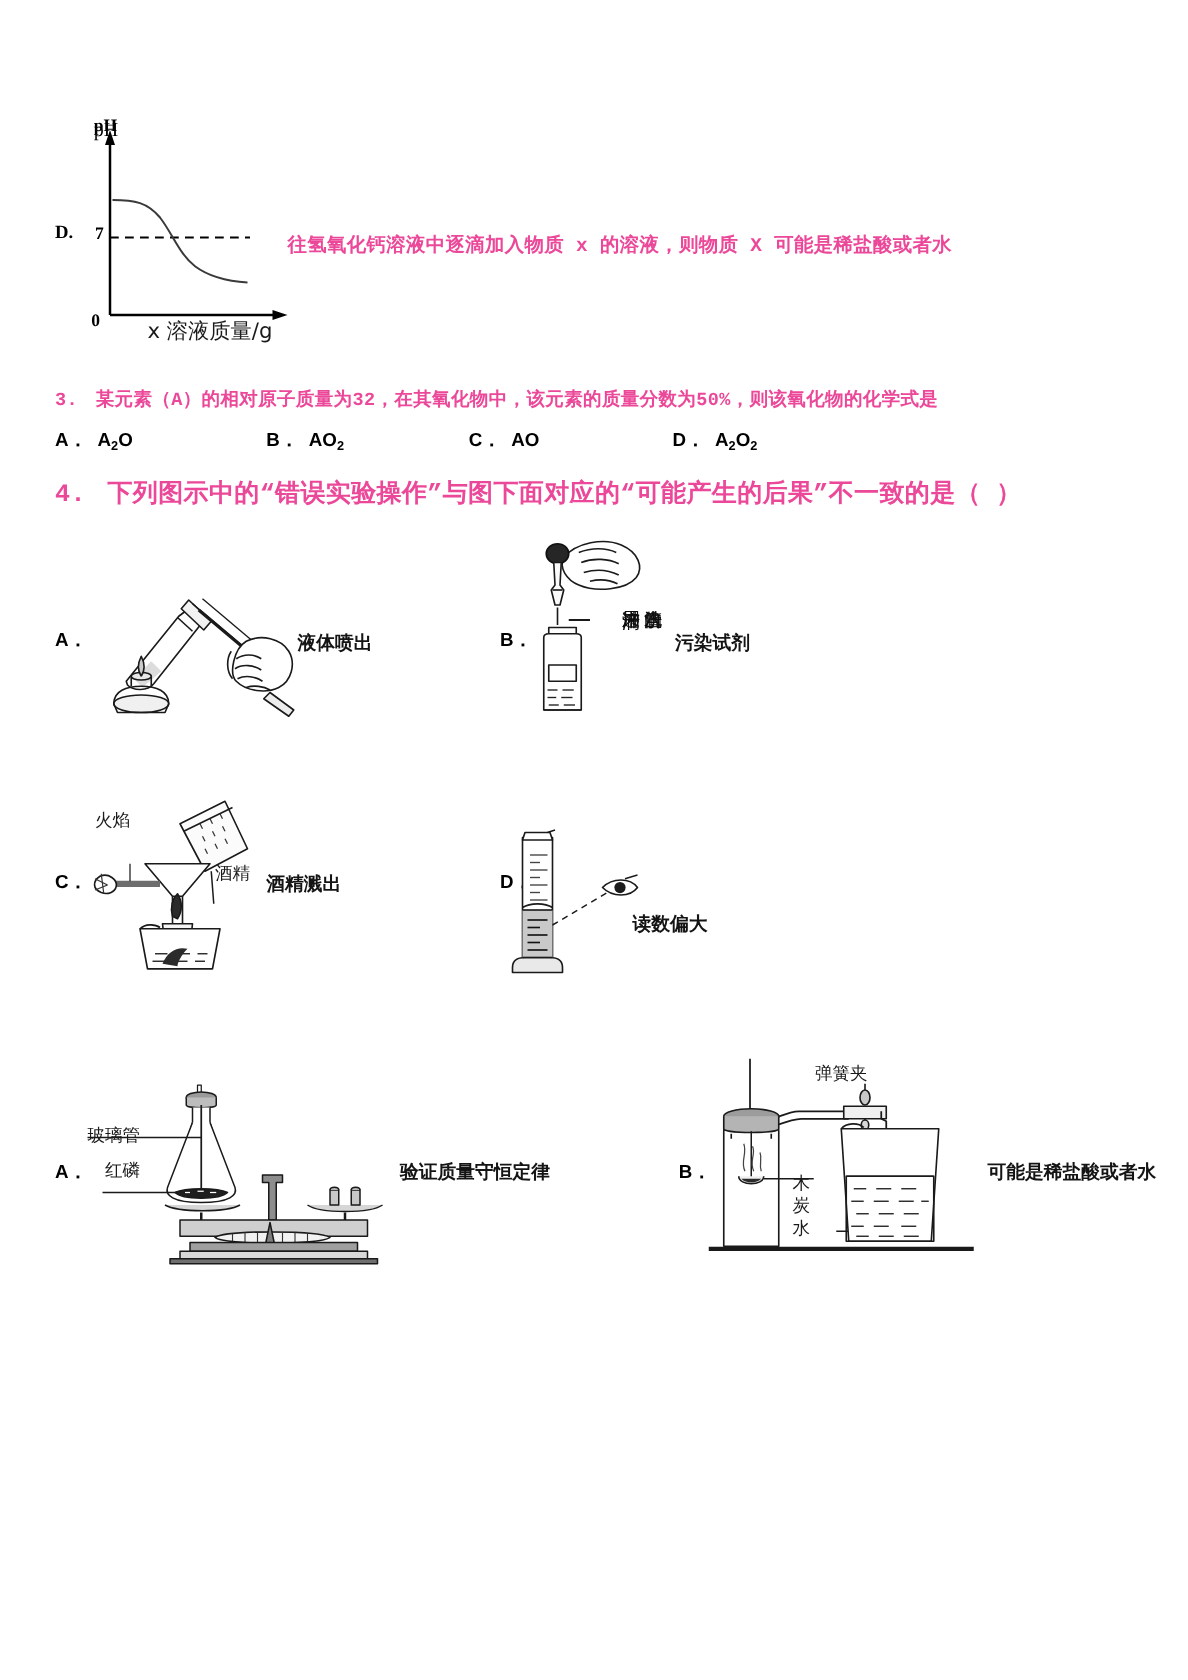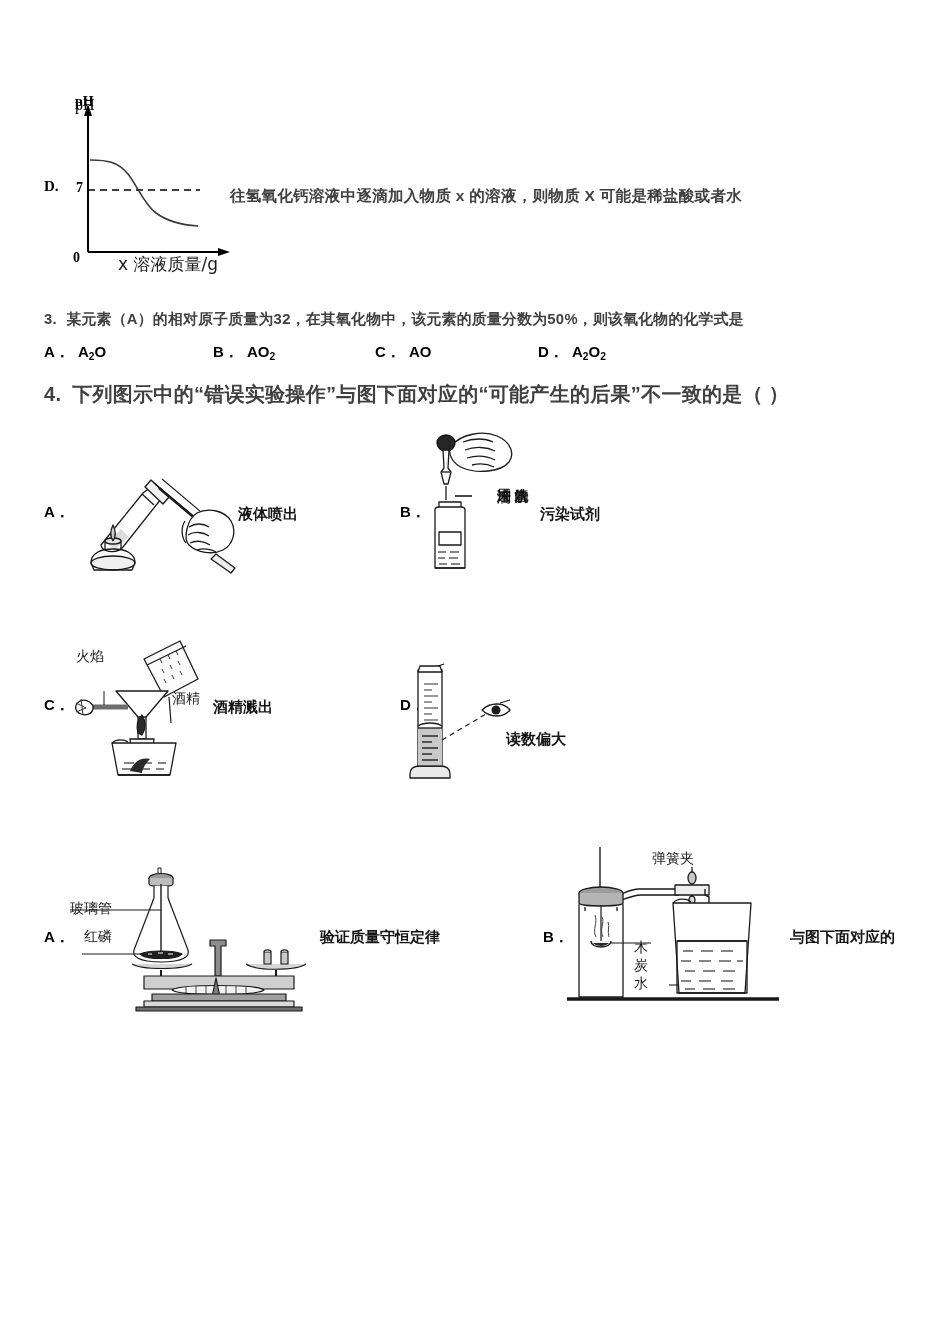--- a/index.html
+++ b/index.html
@@ -18,26 +18,26 @@
   .page {
     position: absolute;
     left: 0; top: 0;
     width: 950px;
     height: 1040px;
   }
   .abs { position: absolute; }
 
   
   .q-text {
-    font-family: Liberation Sans, sans-serif;
+    font-family: Liberation Mono, monospace;
     font-weight: bold;
     font-size: 15.5px;
     letter-spacing: 0.3px;
     white-space: nowrap;
-    color: #404040;
+    color: #ec4899;
   }
   .opt-letter {
     font-family: Liberation Sans, sans-serif;
     font-weight: bold;
     font-size: 15px;
     white-space: nowrap;
   }
   .cn-bold {
     font-family: "DejaVu Sans", sans-serif;
     font-weight: bold;
@@ -437,15 +437,15 @@
         </g>
 
         <path d="M2,154 L214,154" stroke-width="3.4"></path>
       </g>
     </svg>
   </div>
   <div class="abs cn-plain" style="left:652px; top:850px; font-size:14px;">弹簧夹</div>
   <div class="abs cn-plain" style="left:634px; top:938px; font-size:14px; line-height:18px;">木</div>
   <div class="abs cn-plain" style="left:634px; top:956px; font-size:14px; line-height:18px;">炭</div>
   <div class="abs cn-plain" style="left:634px; top:974px; font-size:14px; line-height:18px;">水</div>
-  <div class="abs cn-bold" style="left:790px; top:928px;">与图下面对应的</div>
+  <div class="abs cn-bold" style="left:790px; top:928px;">可能是稀盐酸或者水</div>
 
 </div>
 
 </body></html>

